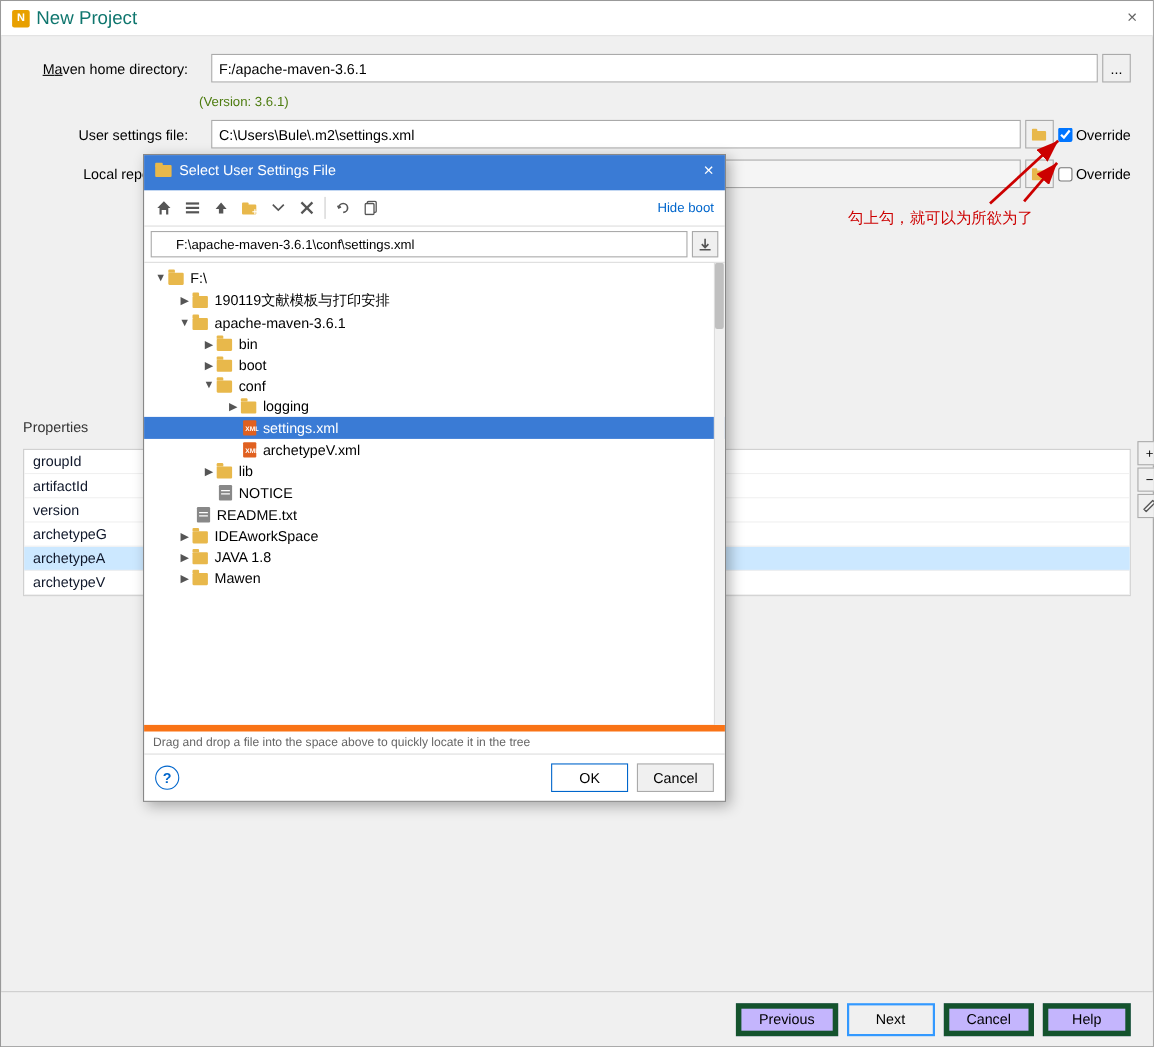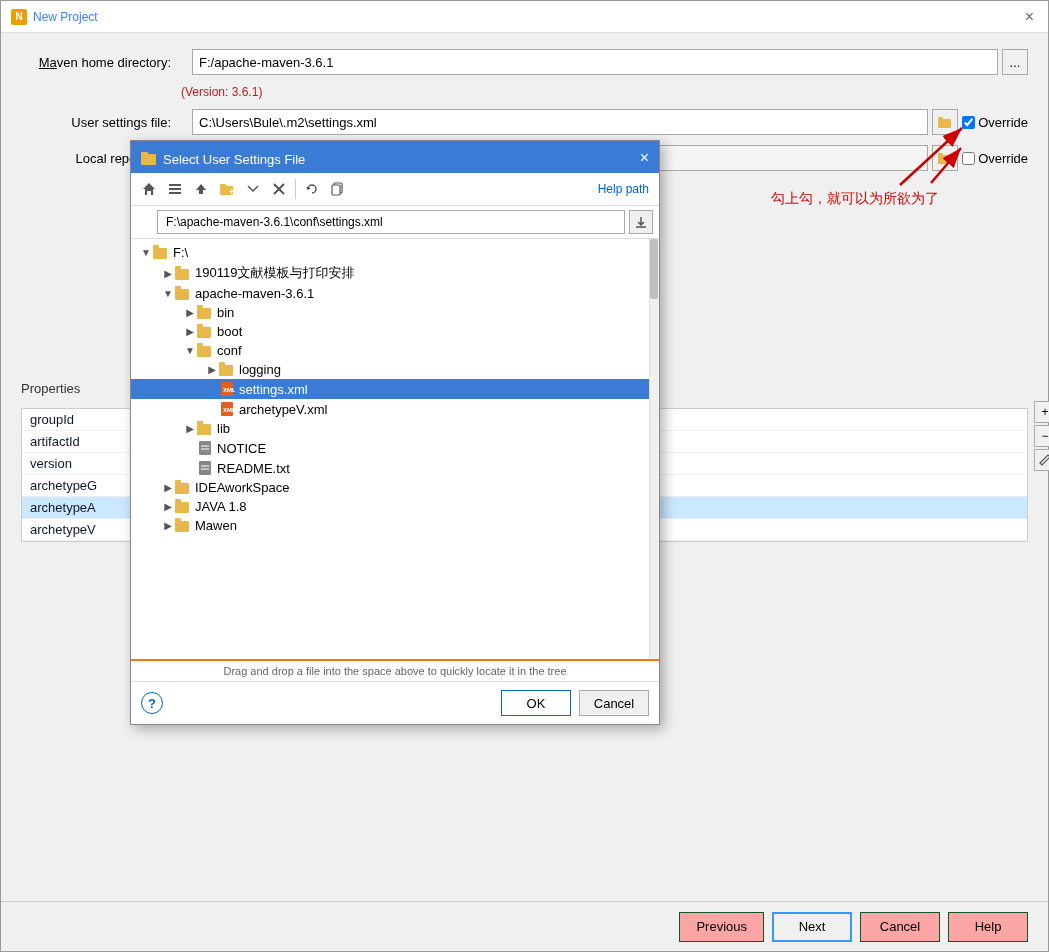--- a/index.html
+++ b/index.html
@@ -41,22 +41,22 @@
       width: 16px;
       height: 16px;
       margin-right: 6px;
       background: #e8a000;
       border-radius: 2px;
       display: flex; align-items: center; justify-content: center;
       font-size: 10px; color: white; font-weight: bold;
     }
     .title-bar-text {
       flex: 1;
-      font-size: 12px;
-      color: #3b82f6;
+      font-size: 17px;
+      color: #0f766e;
     }
     .title-bar-close {
       cursor: pointer;
       font-size: 16px;
       color: #666;
       padding: 0 4px;
     }
     .main-content {
       padding: 16px 20px;
       position: relative;
@@ -110,21 +110,21 @@
       width: 26px;
       border: 1px solid #aaa;
       background: #f0f0f0;
       cursor: pointer;
       display: flex; align-items: center; justify-content: center;
       font-size: 13px;
     }
     .version-hint {
       margin-left: 160px;
       font-size: 12px;
-      color: #b91c1c;
+      color: #4d7c0f;
       margin-bottom: 10px;
     }
     .properties-section {
       margin-top: 12px;
       border: 1px solid #ccc;
       background: white;
       margin-left: 0;
       margin-right: 0;
     }
     .properties-table {
@@ -177,22 +177,22 @@
       border-top: 1px solid #ccc;
       display: flex;
       align-items: center;
       justify-content: flex-end;
       padding: 0 20px;
       gap: 8px;
     }
     .bottom-btn {
       height: 30px;
       min-width: 80px;
-      border: 1px solid #14532d;
-      background: #fca5a5;
+      border: 5px solid #14532d;
+      background: #c4b5fd;
       cursor: pointer;
       font-size: 13px;
       padding: 0 16px;
     }
     .bottom-btn.primary {
       border: 2px solid #3399ff;
       background: #f0f0f0;
       font-weight: normal;
     }
 
@@ -203,21 +203,21 @@
       left: 130px;
       width: 530px;
       background: white;
       border: 1px solid #888;
       box-shadow: 4px 4px 12px rgba(0,0,0,0.3);
       z-index: 10;
     }
     .dialog-title-bar {
       background: #3a7bd5;
       display: flex;
-      align-items: flex-end;
+      align-items: flex-start;
       padding: 6px 10px;
       height: 32px;
     }
     .dialog-title-icon {
       width: 16px;
       height: 16px;
       margin-right: 6px;
     }
     .dialog-title-text {
       flex: 1;
@@ -265,23 +265,22 @@
       display: flex;
       align-items: center;
       padding: 4px 6px;
       border-bottom: 1px solid #ddd;
       gap: 4px;
     }
     .path-input {
       flex: 1;
       height: 24px;
       border: 1px solid #aaa;
-      padding: 2px 8px;
+      padding: 2px 22px;
       font-size: 12px;
-      margin-left: 20px;
     }
     .path-download-btn {
       width: 24px;
       height: 24px;
       border: 1px solid #aaa;
       background: #f0f0f0;
       cursor: pointer;
       display: flex; align-items: center; justify-content: center;
       font-size: 14px;
     }
@@ -338,22 +337,22 @@
       left: 0;
       width: 6px;
       height: 3px;
       background: #e8b84b;
       border-radius: 1px 1px 0 0;
     }
     .dialog-hint {
       padding: 4px 8px;
       font-size: 11px;
       color: #666;
-      border-top: 2px solid #f97316;
-      text-align: center;
+      border-top: 6px solid #f97316;
+      text-align: left;
     }
     .dialog-bottom {
       display: flex;
       align-items: center;
       padding: 8px 10px;
       border-top: 1px solid #ddd;
       gap: 8px;
       justify-content: flex-end;
     }
     .help-btn {
@@ -605,21 +604,21 @@
             <path d="M3 7 A4 4 0 1 1 7 11" stroke="#555" stroke-width="1.5" fill="none"></path>
             <path d="M2 5 L3 7 L5 6" stroke="#555" stroke-width="1.5" fill="none"></path>
           </svg>
       </button>
       <button class="tb-btn" title="Copy Path">
         <svg width="14" height="14" viewBox="0 0 14 14">
             <rect x="3" y="1" width="8" height="10" rx="1" stroke="#555" stroke-width="1.2" fill="none"></rect>
             <rect x="1" y="3" width="8" height="10" rx="1" stroke="#555" stroke-width="1.2" fill="white"></rect>
           </svg>
       </button>
-      <button class="hide-path-btn">Help path</button>
+      <button class="hide-path-btn">Hide boot</button>
     </div>
 
     <div class="dialog-path-bar">
       <input type="text" class="path-input" value="F:\apache-maven-3.6.1\conf\settings.xml" style="">
       <button class="path-download-btn">
         <svg width="14" height="14" viewBox="0 0 14 14">
             <path d="M7 2 L7 9 M4 7 L7 10 L10 7" stroke="#555" stroke-width="1.5" fill="none"></path>
             <line x1="2" y1="12" x2="12" y2="12" stroke="#555" stroke-width="1.5"></line>
           </svg>
       </button>
@@ -719,21 +718,21 @@
         <div style="width:16px; height:16px; margin-right:4px; flex-shrink:0;">
           <svg width="16" height="16" viewBox="0 0 16 16">
             <rect x="2" y="1" width="12" height="14" rx="1" fill="#888"></rect>
             <line x1="4" y1="6" x2="12" y2="6" stroke="white" stroke-width="1"></line>
             <line x1="4" y1="9" x2="12" y2="9" stroke="white" stroke-width="1"></line>
           </svg>
         </div>
         <span>NOTICE</span>
       </div>
 
-      <div class="tree-item" style="padding-left: 52px;">
+      <div class="tree-item" style="padding-left: 32px;">
         <span class="tree-arrow"></span>
         <div style="width:16px; height:16px; margin-right:4px; flex-shrink:0;">
           <svg width="16" height="16" viewBox="0 0 16 16">
             <rect x="2" y="1" width="12" height="14" rx="1" fill="#888"></rect>
             <line x1="4" y1="6" x2="12" y2="6" stroke="white" stroke-width="1"></line>
             <line x1="4" y1="9" x2="12" y2="9" stroke="white" stroke-width="1"></line>
           </svg>
         </div>
         <span>README.txt</span>
       </div>

